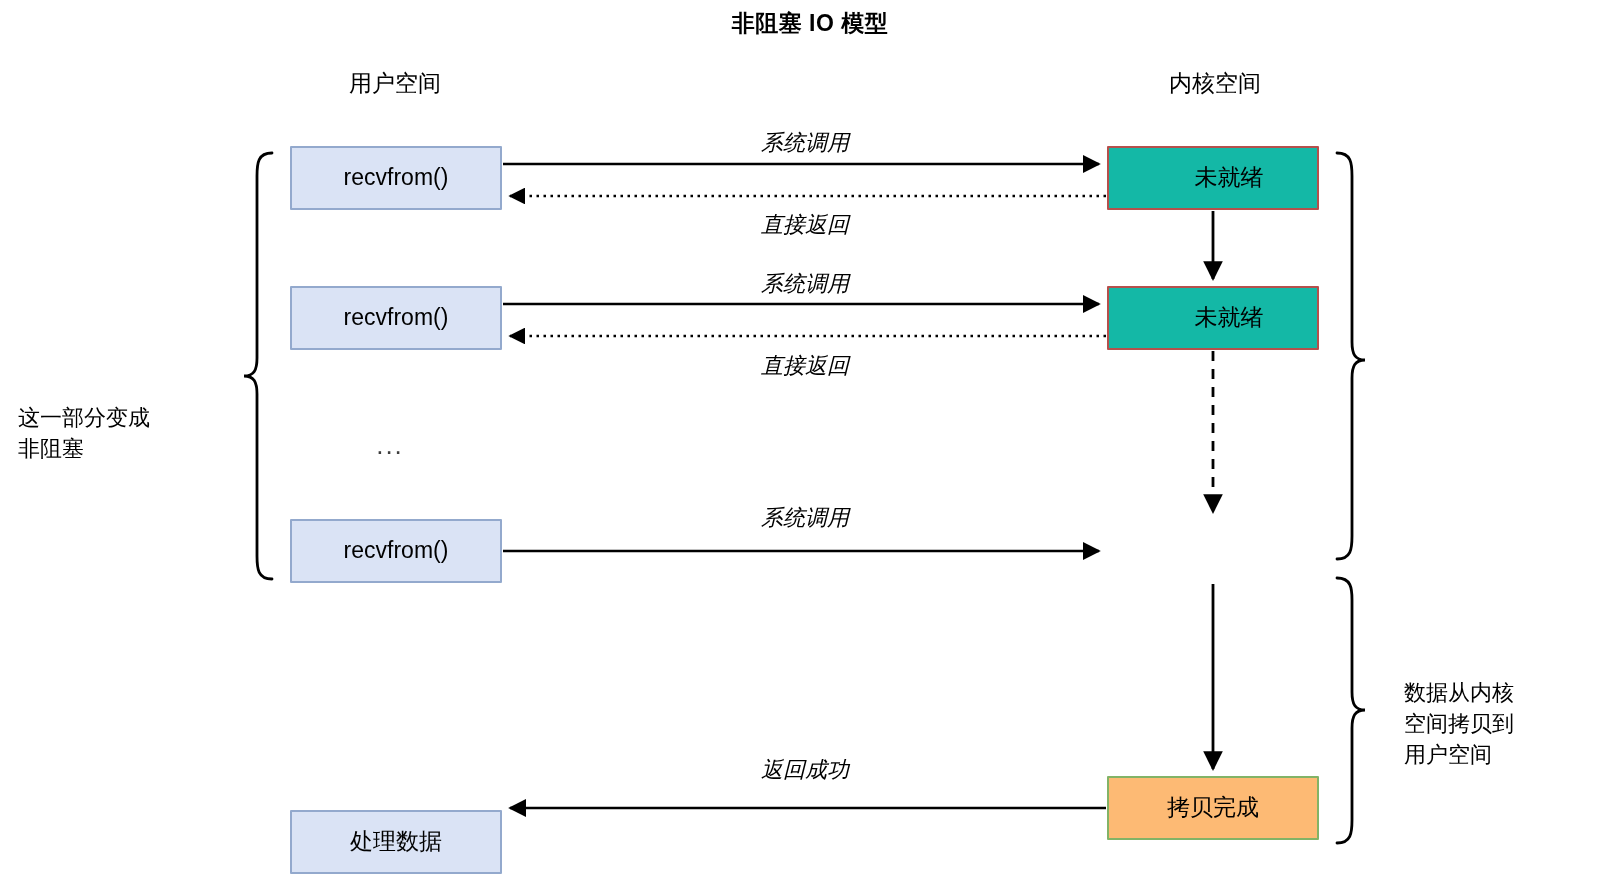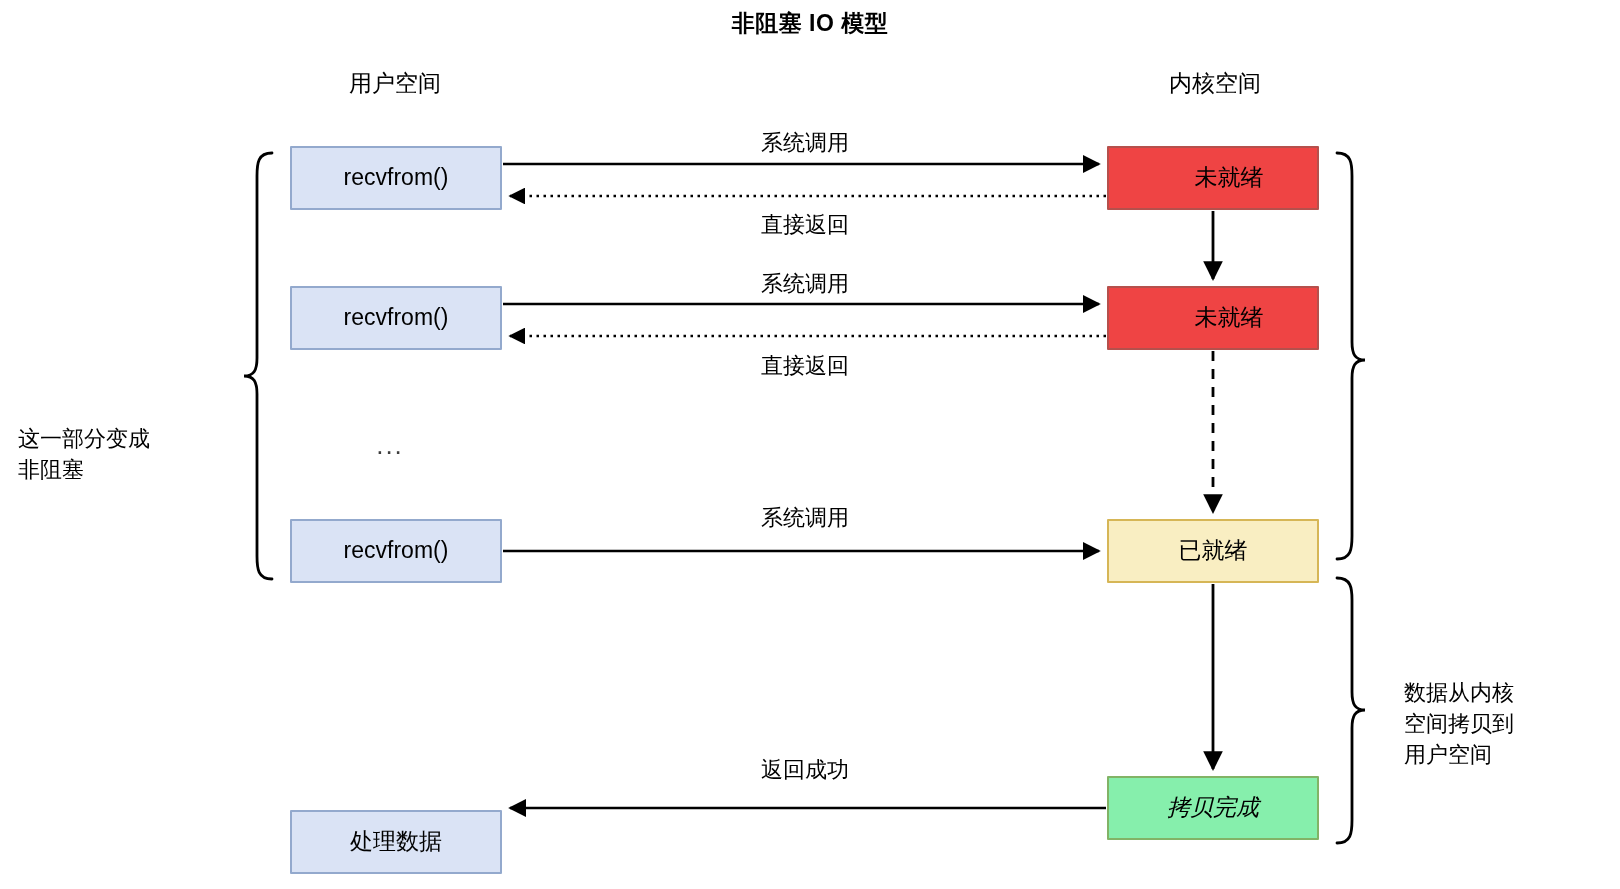--- a/index.html
+++ b/index.html
@@ -56,39 +56,40 @@
     border-width: 2px;
     border-style: solid;
     display: flex;
     align-items: center;
     justify-content: center;
     font-size: 23px;
     line-height: 1.2;
     white-space: nowrap;
   }
   .node.blue  { background: #dae3f5; border-color: #93a9cd; }
-  .node.red   { background: #ef4444; border-color: #b5504c; padding-left: 32px; }
+  .node.red   { background: #14b8a6; border-color: #b5504c; padding-left: 32px; }
   .node.amber { background: #f9eec2; border-color: #d6b656; }
-  .node.green { background: #86efac; border-color: #82b366; font-style: italic; }
+  .node.green { background: #fdba74; border-color: #82b366; }
 
   #node-recv-1 { left: 290px; top: 146px; width: 212px; height: 64px; }
   #node-recv-2 { left: 290px; top: 286px; width: 212px; height: 64px; }
   #node-recv-3 { left: 290px; top: 519px; width: 212px; height: 64px; }
   #node-process{ left: 290px; top: 776px; width: 212px; height: 64px; margin-top: 34px; }
 
   #node-notready-1 { left: 1107px; top: 146px; width: 212px; height: 64px; }
   #node-notready-2 { left: 1107px; top: 286px; width: 212px; height: 64px; }
   #node-ready      { left: 1107px; top: 519px; width: 212px; height: 64px; }
   #node-copydone   { left: 1107px; top: 776px; width: 212px; height: 64px; }
 
   .edge-label {
     position: absolute;
     font-size: 22px;
     text-align: center;
     white-space: nowrap;
+    font-style: italic;
   }
   #lbl-syscall-1 { left: 705px; top: 128px; width: 200px; }
   #lbl-return-1  { left: 705px; top: 210px; width: 200px; }
   #lbl-syscall-2 { left: 705px; top: 269px; width: 200px; }
   #lbl-return-2  { left: 705px; top: 351px; width: 200px; }
   #lbl-syscall-3 { left: 705px; top: 503px; width: 200px; }
   #lbl-success   { left: 705px; top: 755px; width: 200px; }
 
   #ellipsis {
     position: absolute;
@@ -99,21 +100,21 @@
     font-size: 26px;
     color: #3d3d3d;
     letter-spacing: 2px;
   }
 
   .annotation {
     position: absolute;
     font-size: 22px;
     line-height: 1.42;
   }
-  #annot-left  { left: 18px; top: 402px; width: 215px; margin-top: 21px; }
+  #annot-left  { left: 18px; top: 402px; width: 215px; }
   #annot-right-top    { left: 1404px; top: 276px; width: 205px; }
   #annot-right-bottom { left: 1404px; top: 677px; width: 205px; }
 </style>
 </head>
 <body>
 
 <div id="canvas">
 
   <svg id="svg-layer" viewBox="0 0 1620 889" xmlns="http://www.w3.org/2000/svg">
     <defs>
@@ -176,21 +177,20 @@
   <div class="col-head" id="head-user">用户空间</div>
   <div class="col-head" id="head-kernel">内核空间</div>
 
   <div class="node blue" id="node-recv-1">recvfrom()</div>
   <div class="node blue" id="node-recv-2">recvfrom()</div>
   <div class="node blue" id="node-recv-3">recvfrom()</div>
   <div class="node blue" id="node-process">处理数据</div>
 
   <div class="node red" id="node-notready-1">未就绪</div>
   <div class="node red" id="node-notready-2">未就绪</div>
-  <div class="node amber" id="node-ready">已就绪</div>
   <div class="node green" id="node-copydone">拷贝完成</div>
 
   <div id="ellipsis">...</div>
 
   <div class="edge-label" id="lbl-syscall-1">系统调用</div>
   <div class="edge-label" id="lbl-return-1">直接返回</div>
   <div class="edge-label" id="lbl-syscall-2">系统调用</div>
   <div class="edge-label" id="lbl-return-2">直接返回</div>
   <div class="edge-label" id="lbl-syscall-3">系统调用</div>
   <div class="edge-label" id="lbl-success">返回成功</div>

